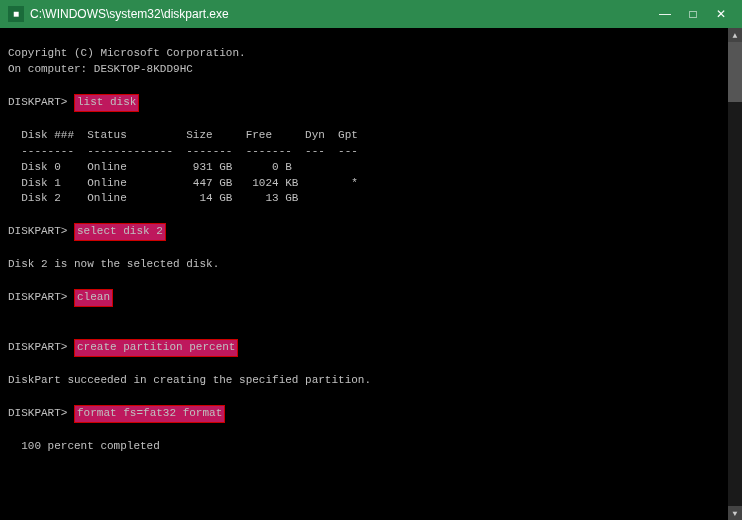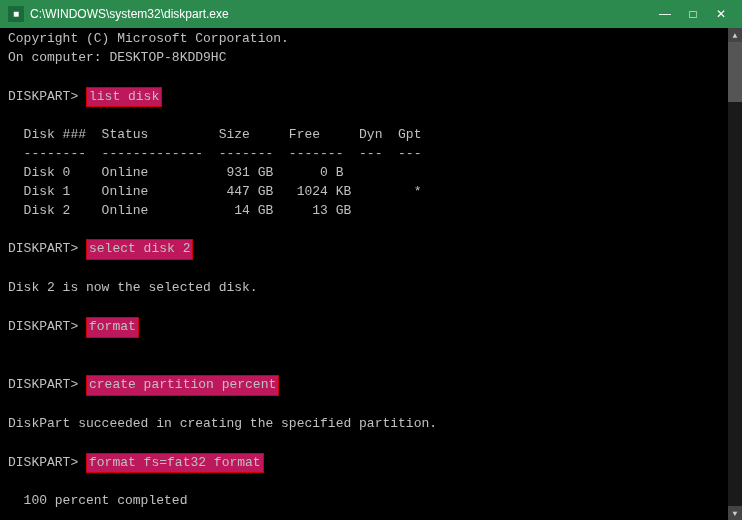--- a/index.html
+++ b/index.html
@@ -80,25 +80,25 @@
     .content-wrapper {
       display: flex;
       flex: 1;
       overflow: hidden;
     }
 
     .terminal {
       flex: 1;
       background: #000;
       color: #c0c0c0;
-      padding: 2px 8px;
+      padding: 18px 8px;
       overflow-y: auto;
       line-height: 1.45;
       font-family: 'Courier New', Courier, monospace;
-      font-size: 13px;
+      font-size: 11px;
       border-radius: 16px;
     }
 
     .scrollbar {
       width: 14px;
       background: #1a1a1a;
       display: flex;
       flex-direction: column;
       align-items: center;
       flex-shrink: 0;
@@ -195,21 +195,21 @@
       <div class="line">&nbsp;</div>
 
       <div class="line"><span class="prompt">DISKPART&gt; </span><span class="cmd-highlight">select disk 2</span></div>
 
       <div class="line">&nbsp;</div>
 
       <div class="line">Disk 2 is now the selected disk.</div>
 
       <div class="line">&nbsp;</div>
 
-      <div class="line"><span class="prompt">DISKPART&gt; </span><span class="cmd-highlight">format</span></div>
+      <div class="line"><span class="prompt">DISKPART&gt; </span><span class="cmd-highlight">clean</span></div>
 
       <div class="line">&nbsp;</div>
 
 
       <div class="line">&nbsp;</div>
 
       <div class="line"><span class="prompt">DISKPART&gt; </span><span class="cmd-highlight">create partition percent</span></div>
 
       <div class="line">&nbsp;</div>
 

